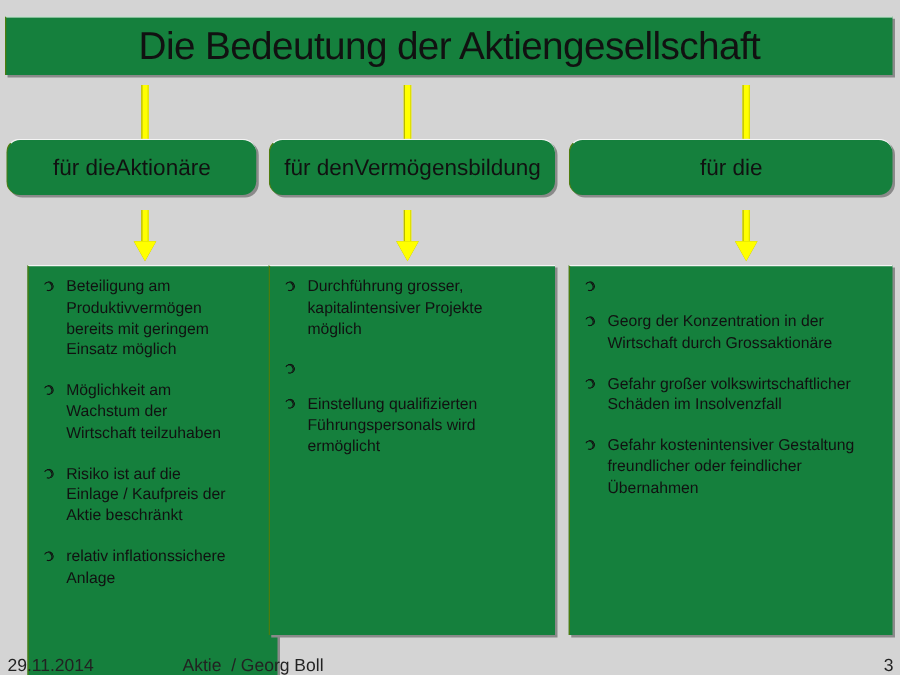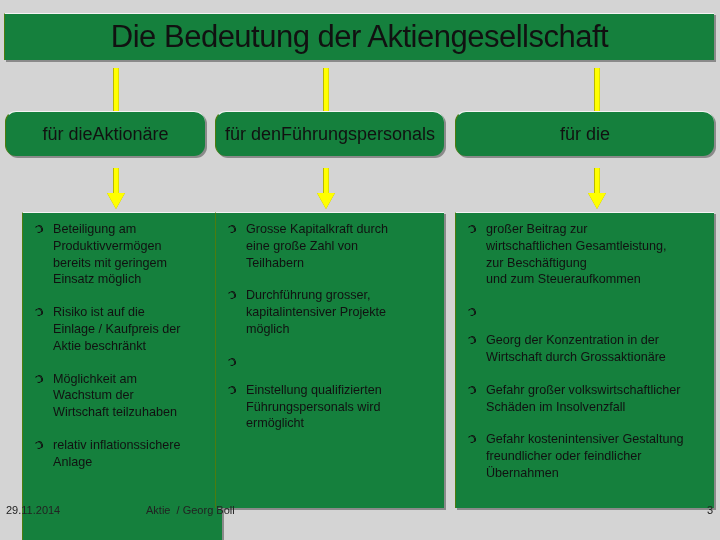--- a/index.html
+++ b/index.html
@@ -28,40 +28,40 @@
     .bullet { display: flex; margin-bottom: 16px; font-size: 12.6px; line-height: 16.8px; }
     .bullet .mark {
       width: 8px; height: 8px; border: 1.5px solid #111; border-radius: 50%;
       border-left-color: transparent; transform: rotate(-20deg);
       margin: 4px 10px 0 0; flex: none; box-sizing: border-box;
       box-shadow: inset -1px 0 0 #111;
     }
     .bullet .txt { white-space: pre-line; }
     .line { position: absolute; width: 6px; background: #ffff00; border-left: 1px solid #b8b800; border-right: 1px solid #e0e000; box-sizing: border-box; }
     .arrow { position: absolute; width: 0; height: 0; border-left: 9px solid transparent; border-right: 9px solid transparent; border-top: 16px solid #ffff00; filter: drop-shadow(0 0 0.5px #999900); }
-    .footer { position: absolute; top: 504px; font-size: 11px; color: #222; }
+    .footer { position: absolute; top: 524px; font-size: 14px; color: #222; }
   </style>
 </head>
 <body>
 
 <div class="box title-box">
   <span>Die Bedeutung der Aktiengesellschaft</span>
 </div>
 
 <div class="line" style="left:113px; top:68px; height:43px;"></div>
 <div class="line" style="left:323px; top:68px; height:43px;"></div>
 <div class="line" style="left:594px; top:68px; height:43px;"></div>
 
 <div class="box head-box" style="left:5px; width:200px;">
   <span>für die</span>
   <span>Aktionäre</span>
 </div>
 <div class="box head-box" style="left:215px; width:229px;align-items:center;">
   <span>für den</span>
-  <span>Führungspersonals</span>
+  <span>Vermögensbildung</span>
 </div>
 <div class="box head-box" style="left:455px; width:259px;">
   <span>für die</span>
 </div>
 
 <div class="line" style="left:113px; top:168px; height:26px;"></div>
 <div class="arrow" style="left:107px; top:193px;"></div>
 <div class="line" style="left:323px; top:168px; height:26px;"></div>
 <div class="arrow" style="left:317px; top:193px;"></div>
 <div class="line" style="left:594px; top:168px; height:26px;"></div>
@@ -70,67 +70,54 @@
 <div class="box content-box" style="left:22px; width:200px; height:373px;">
   <div class="bullet">
       <span class="mark"></span>
       <span class="txt">Beteiligung am
 Produktivvermögen
 bereits mit geringem
 Einsatz möglich</span>
     </div>
   <div class="bullet">
       <span class="mark"></span>
+      <span class="txt">Möglichkeit am
+Wachstum der
+Wirtschaft teilzuhaben</span>
+    </div>
+  <div class="bullet">
+      <span class="mark"></span>
       <span class="txt">Risiko ist auf die
 Einlage / Kaufpreis der
 Aktie beschränkt</span>
-    </div>
-  <div class="bullet">
-      <span class="mark"></span>
-      <span class="txt">Möglichkeit am
-Wachstum der
-Wirtschaft teilzuhaben</span>
     </div>
   <div class="bullet">
       <span class="mark"></span>
       <span class="txt">relativ inflationssichere
 Anlage</span>
     </div>
 </div>
 <div class="box content-box" style="left:215px; width:229px; height:296px;">
-  <div class="bullet">
-      <span class="mark"></span>
-      <span class="txt">Grosse Kapitalkraft durch
-eine große Zahl von
-Teilhabern</span>
-    </div>
   <div class="bullet">
       <span class="mark"></span>
       <span class="txt">Durchführung grosser,
 kapitalintensiver Projekte
 möglich</span>
     </div>
   <div class="bullet">
       <span class="mark"></span>
     </div>
   <div class="bullet">
       <span class="mark"></span>
       <span class="txt">Einstellung qualifizierten
 Führungspersonals wird
 ermöglicht</span>
     </div>
 </div>
 <div class="box content-box" style="left:455px; width:259px; height:296px;">
-  <div class="bullet">
-      <span class="mark"></span>
-      <span class="txt">großer Beitrag zur
-wirtschaftlichen Gesamtleistung,
-zur Beschäftigung
-und zum Steueraufkommen</span>
-    </div>
   <div class="bullet">
       <span class="mark"></span>
     </div>
   <div class="bullet">
       <span class="mark"></span>
       <span class="txt">Georg der Konzentration in der
 Wirtschaft durch Grossaktionäre</span>
     </div>
   <div class="bullet">
       <span class="mark"></span>

